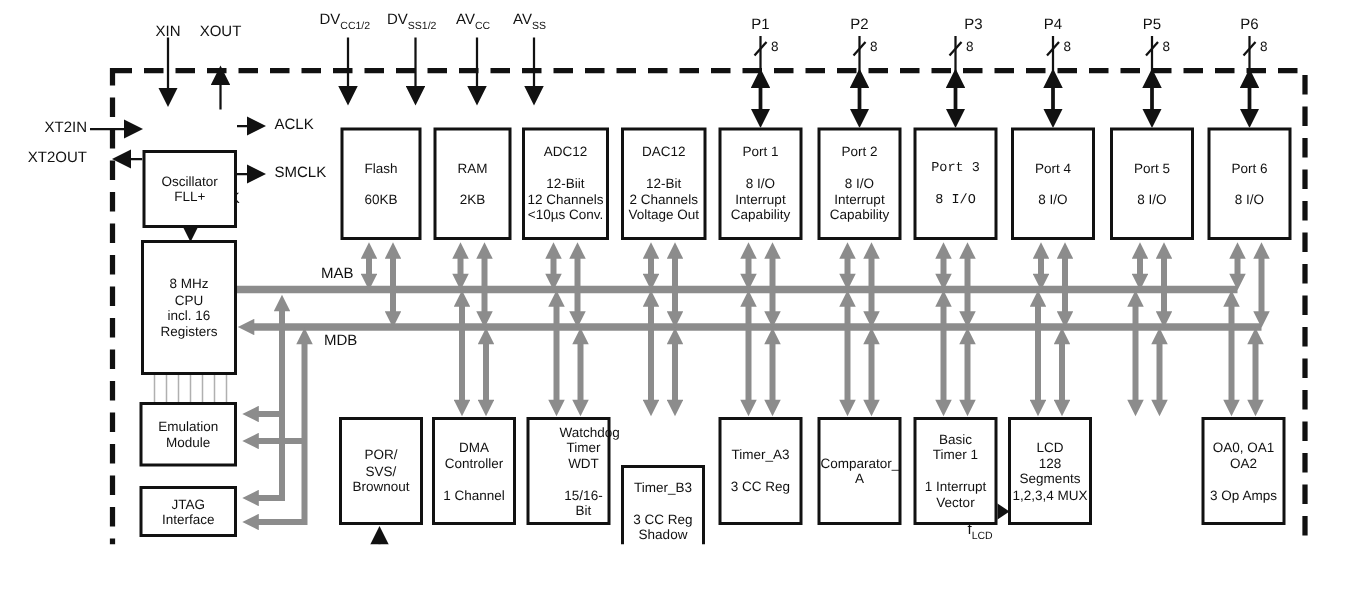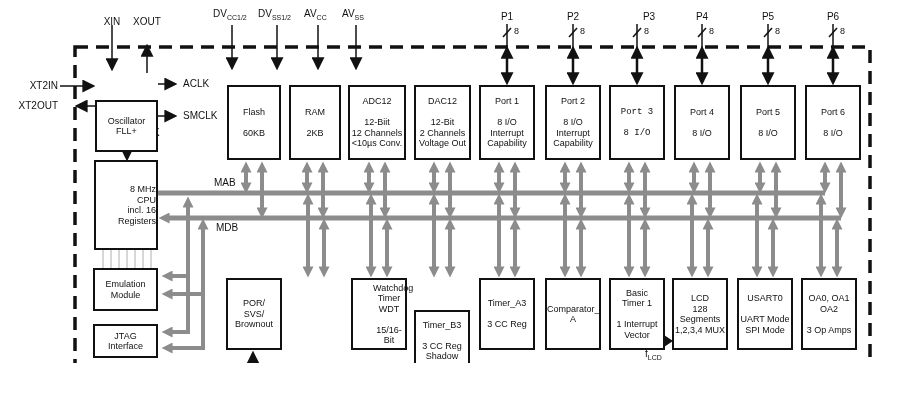--- a/index.html
+++ b/index.html
@@ -176,21 +176,21 @@
   <div class="lbl" style="left:132px;top:127px;">MCLK</div>
   <div class="lbl" style="left:214px;top:177px;">MAB</div>
   <div class="lbl" style="left:216px;top:222px;">MDB</div>
   <div class="lbl ctr" style="left:223px;top:384px;width:60px;">RST/NMI</div>
   <div class="lbl" style="left:645px;top:348px;"><span>f</span><sub>LCD</sub></div>
 
   <div class="block" style="left:95px;top:73px;width:63px;height:52px;margin-top:27px;">
     <div class="bt">Oscillator
 FLL+</div>
   </div>
-  <div class="block" style="left:94px;top:160px;width:64px;height:90px;text-align:right;">
+  <div class="block" style="left:94px;top:160px;width:64px;height:90px;">
     <div class="bt">8 MHz
 CPU
 incl. 16
 Registers</div>
   </div>
   <div class="block" style="left:93px;top:268px;width:65px;height:43px;">
     <div class="bt">Emulation
 Module</div>
   </div>
   <div class="block" style="left:93px;top:324px;width:65px;height:34px;">
@@ -254,20 +254,26 @@
   <div class="block top-block" style="left:805px;width:56px;">
     <div class="bt">Port 6
 
 8 I/O</div>
   </div>
 
   <div class="block bot-block" style="left:226px;width:56px;">
     <div class="bt">POR/
 SVS/
 Brownout</div>
+  </div>
+  <div class="block bot-block" style="left:288px;width:56px;">
+    <div class="bt">DMA
+Controller
+
+1 Channel</div>
   </div>
   <div class="block bot-block" style="left:351px;width:56px;padding-left:20px;">
     <div class="bt">Watchdog
 Timer
 WDT
 
 15/16-Bit</div>
   </div>
   <div class="block bot-block" style="left:414px;width:56px;margin-top:32px;">
     <div class="bt">Timer_B3
@@ -291,26 +297,20 @@
 
 1 Interrupt
 Vector</div>
   </div>
   <div class="block bot-block" style="left:672px;width:56px;">
     <div class="bt">LCD
 128
 Segments
 1,2,3,4 MUX</div>
   </div>
-  <div class="block bot-block" style="left:737px;width:56px;">
-    <div class="bt">USART0
-
-UART Mode
-SPI Mode</div>
-  </div>
   <div class="block bot-block" style="left:801px;width:56px;">
     <div class="bt">OA0, OA1
 OA2
 
 3 Op Amps</div>
   </div>
 
 </div>
 
 </body></html>

